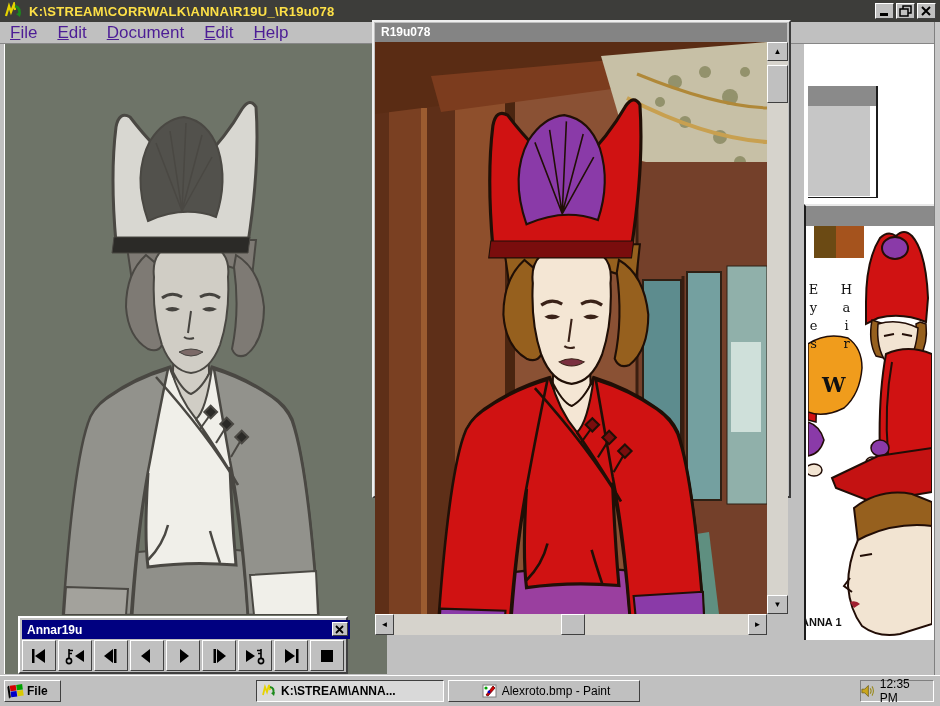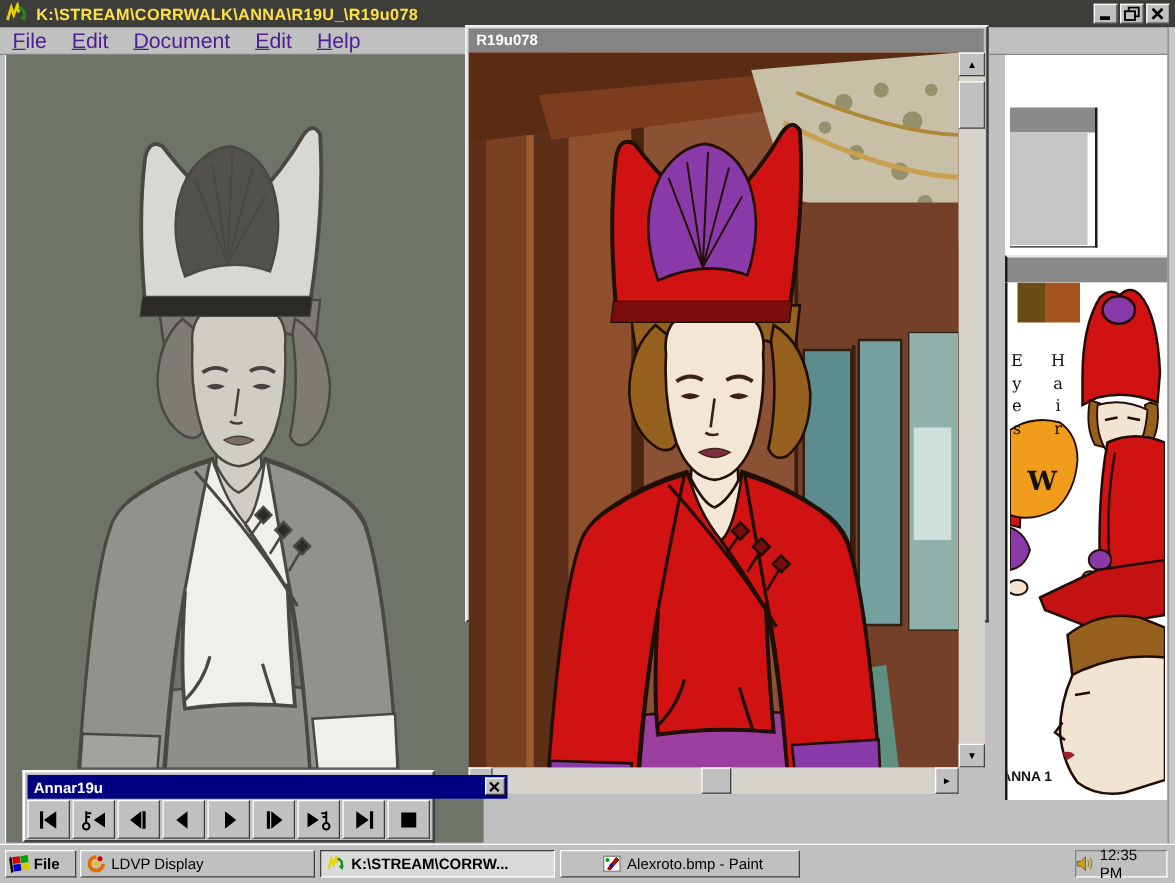--- a/index.html
+++ b/index.html
@@ -72,21 +72,21 @@
   .hscroll { position:absolute; left:1px; top:592px; width:392px; height:21px; background:#d6d3cc; }
   .scroll-corner { position:absolute; left:393px; top:592px; width:21px; height:21px; background:#c0c0c0; }
   .sb-btn { position:absolute; width:21px; height:19px; display:flex; align-items:center;
             justify-content:center; font-size:8px; color:#000; }
   .hs-btn { width:19px; height:21px; }
   .sb-thumb { position:absolute; }
   .arrow-glyph { font-size:8px; line-height:1; }
 
   
   .ctl-window { position:absolute; left:18px; top:616px; width:330px; height:58px; }
-  .ctl-titlebar { position:absolute; left:2px; top:2px; width:384px; height:19px; background:#000080;
+  .ctl-titlebar { position:absolute; left:2px; top:2px; width:328px; height:19px; background:#000080;
                   display:flex; align-items:center; }
   .ctl-title-text { color:#fff; font-size:12px; font-weight:bold; margin-left:5px; }
   .ctl-close { position:absolute; right:2px; top:2px; width:16px; height:14px; display:flex;
                align-items:center; justify-content:center; }
   .ctl-buttons { position:absolute; left:2px; top:22px; width:324px; height:33px; display:flex; gap:2px; }
   .t-btn { width:34px; height:31px; display:flex; align-items:center; justify-content:center; }
 
   
   .taskbar { position:absolute; left:0; top:675px; width:940px; height:31px; background:#c0c0c0;
              border-top:1px solid #ffffff; }
@@ -372,36 +372,28 @@
           <path d="M1,3 Q2,1 3,2 L3,14 Q2,13 1,15 Z" fill="#000"></path>
           <rect x="3.5" y="2" width="6" height="5.5" fill="#d40000"></rect>
           <rect x="10" y="2" width="6" height="5.5" fill="#00a000"></rect>
           <rect x="3.5" y="8" width="6" height="5.5" fill="#0000c8"></rect>
           <rect x="10" y="8" width="6" height="5.5" fill="#d8c800"></rect>
         </g>
       </svg>
       <span>File</span>
     </span>
 
-    <span class="task-btn task-ldvp raised1">
-      <svg width="16" height="16" viewBox="0 0 16 16">
-        <circle cx="8" cy="8" r="5.5" fill="none" stroke="#e07000" stroke-width="3" stroke-dasharray="26 9"></circle>
-        <circle cx="11" cy="4" r="2" fill="#d40000"></circle>
-        <circle cx="8" cy="8" r="2" fill="#f0c000"></circle>
-      </svg>
-      <span>LDVP Display</span>
-    </span>
 
     <span class="task-btn task-main">
       <svg width="16" height="16" viewBox="0 0 16 16">
         <path d="M2,12 L4,4 L6,9 L8,2 L9,7" stroke="#e6d300" stroke-width="1.8" fill="none"></path>
         <path d="M9,4 Q14,5 12,11" stroke="#1d8a1d" stroke-width="2" fill="none"></path>
         <path d="M10,10 L13,13 L14,9" fill="#1d8a1d"></path>
       </svg>
-      <span>K:\STREAM\CORRW...</span>
+      <span>K:\STREAM\ANNA...</span>
     </span>
 
     <span class="task-btn task-paint raised1">
       <svg width="16" height="16" viewBox="0 0 16 16">
         <rect x="1" y="2" width="13" height="12" fill="#fff" stroke="#808080"></rect>
         <path d="M4,12 L11,3 L13,5 L6,13 Z" fill="#d40000" stroke="#600" stroke-width="0.8"></path>
         <circle cx="4" cy="5" r="1.6" fill="#00a000"></circle>
         <circle cx="7" cy="9" r="1.4" fill="#0000c8"></circle>
       </svg>
       <span>Alexroto.bmp - Paint</span>

